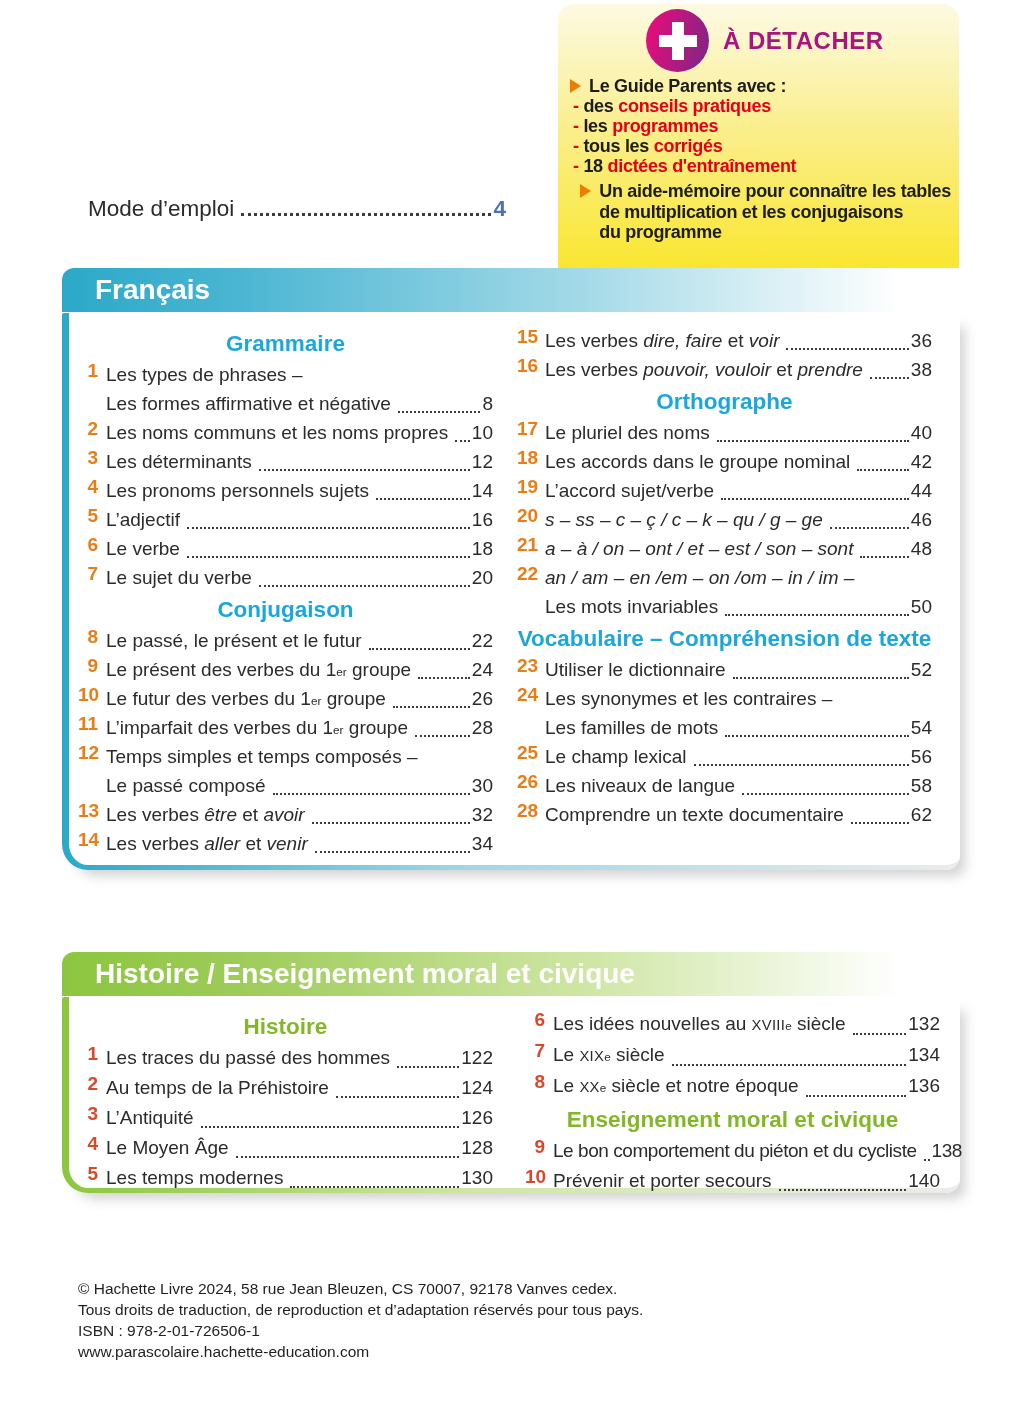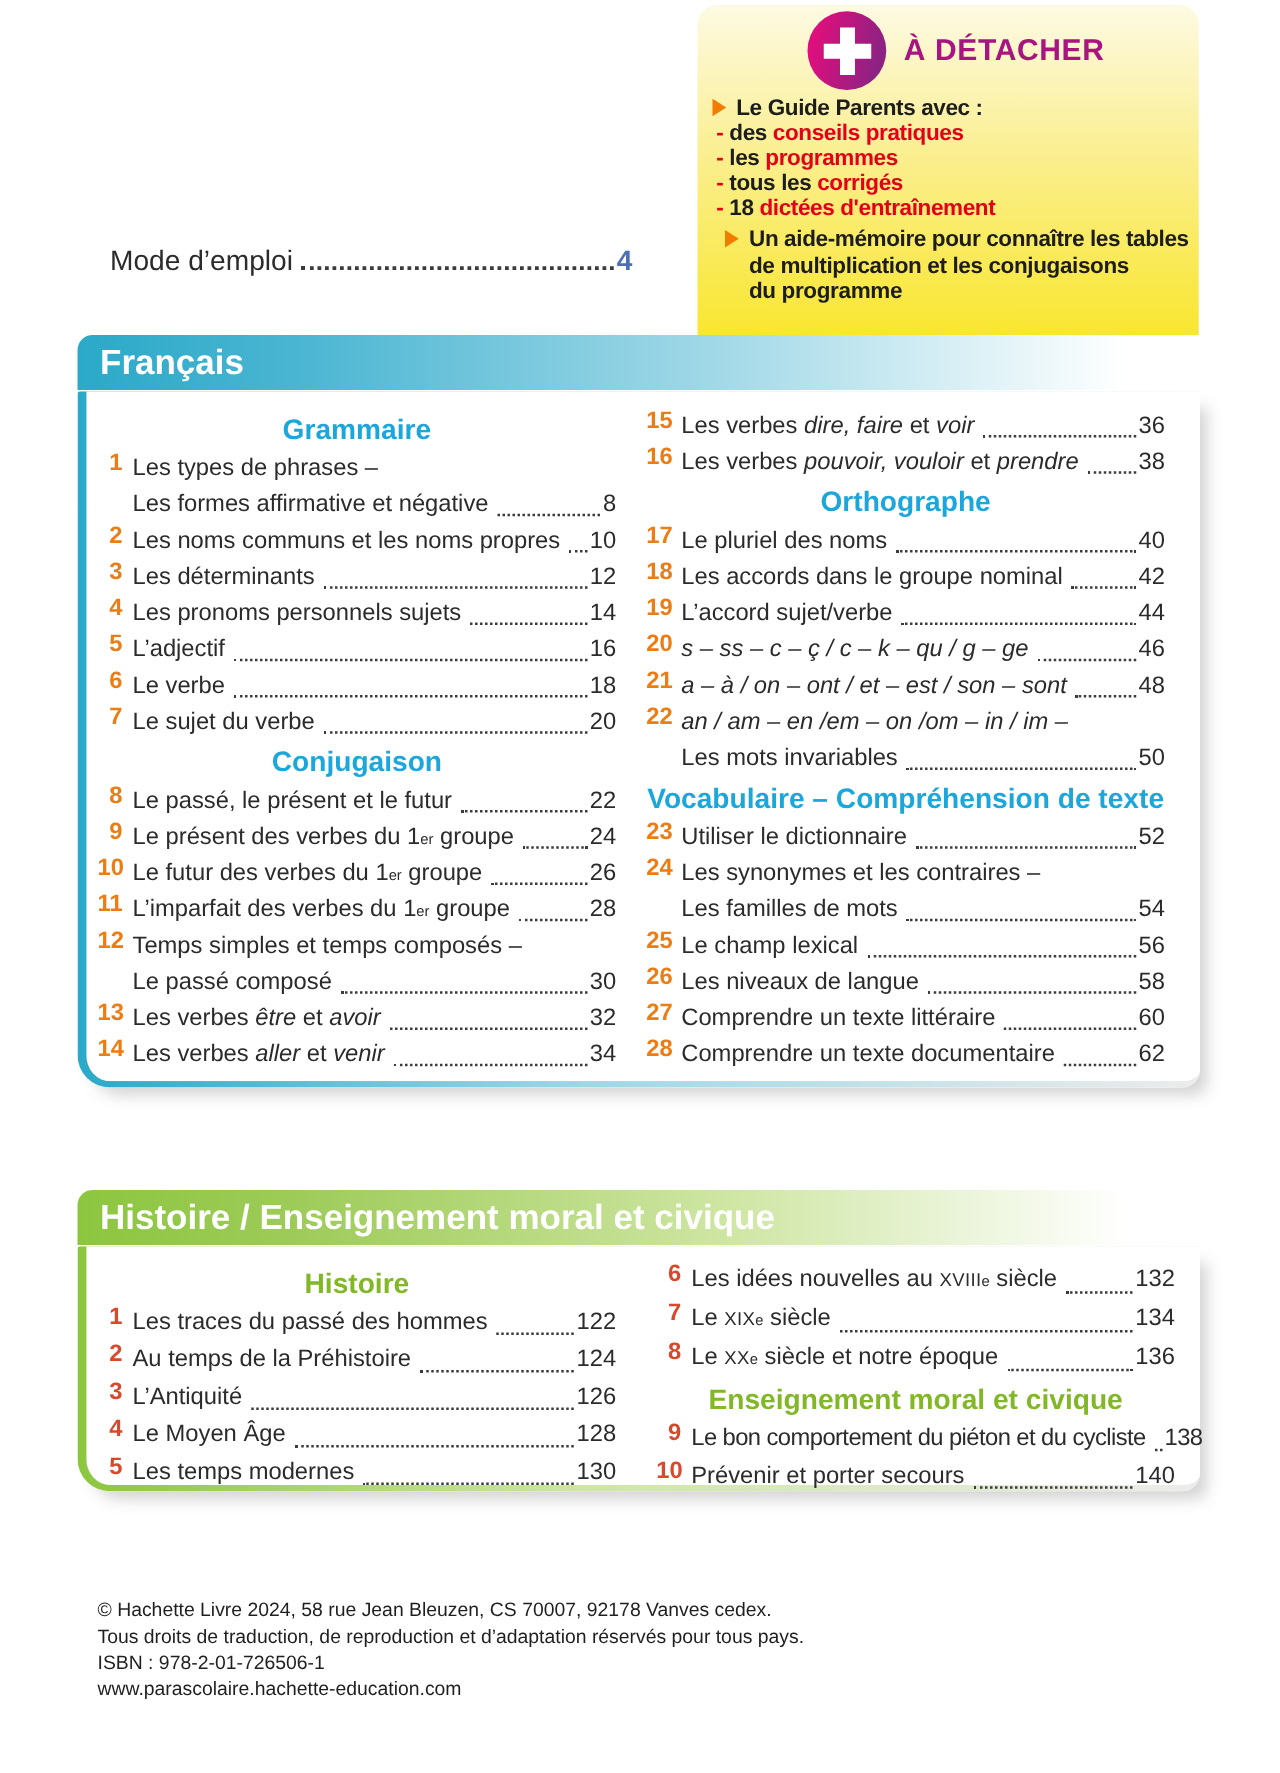--- a/index.html
+++ b/index.html
@@ -25,21 +25,21 @@
   .guide { padding:4px 8px 0 12px; font-weight:bold; font-size:18px; letter-spacing:-0.3px; color:#1d1d1b; }
   .g-row { display:flex; line-height:20px; }
   .tri { width:0; height:0; border-left:11px solid var(--orange_arrow); border-top:7px solid transparent; border-bottom:7px solid transparent; margin:3px 8px 0 0; flex:none; }
   .d-row { line-height:20px; padding-left:3px; white-space:pre; }
   .red { color:var(--red); }
   .memo { margin-top:5px;justify-content:flex-end; }
   .memo .ml { line-height:20.5px; white-space:pre; }
 
   
   .band { position:absolute; left:62px; width:953px; height:44px; border-radius:12px 12px 0 0;
-          color:#fff; font-weight:bold; font-size:28px; line-height:44px; padding-left:18px; white-space:nowrap; }
+          color:#fff; font-weight:bold; font-size:28px; line-height:44px; padding-left:33px; white-space:nowrap; }
   .band-fr   { top:268px; background:linear-gradient(90deg, var(--teal) 0%, #49B5D2 18%, #A5DAE8 55%, #ffffff 88%); }
   .band-hist { top:952px; background:linear-gradient(90deg, var(--green) 0%, #9DCB58 18%, #CFE6A4 55%, #ffffff 88%); }
 
   
   .toc-box { position:absolute; left:62px; width:898px; display:grid; grid-template-columns:415px 415px; column-gap:24px;
              padding:13px 10px 12px 9px; border:solid transparent; border-width:0 0 5px 7px;
              border-radius:2px 2px 14px 26px; box-shadow:9px 10px 12px -4px rgba(110,110,110,0.30); }
   .box-fr   { top:313px; height:557px;
               background:linear-gradient(#fff,#fff) padding-box,
                          linear-gradient(90deg, var(--teal) 0%, #9ED7E6 45%, #ECECEC 100%) border-box; }
@@ -403,30 +403,20 @@
             <div class="num">26</div>
             <div class="lines">
               <div class="line">
                 <span>Les niveaux de langue</span>
                 <span class="lead"></span>
                 <span class="pg">58</span>
               </div>
             </div>
           </div>
           <div class="entry">
-            <div class="num">27</div>
-            <div class="lines">
-              <div class="line">
-                <span>Comprendre un texte littéraire</span>
-                <span class="lead"></span>
-                <span class="pg">60</span>
-              </div>
-            </div>
-          </div>
-          <div class="entry">
             <div class="num">28</div>
             <div class="lines">
               <div class="line">
                 <span>Comprendre un texte documentaire</span>
                 <span class="lead"></span>
                 <span class="pg">62</span>
               </div>
             </div>
           </div>
         </div>

